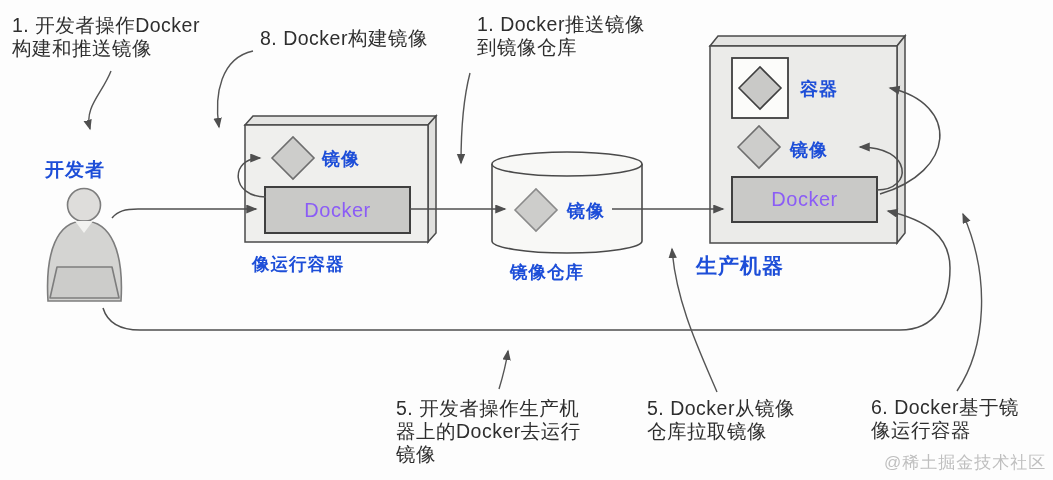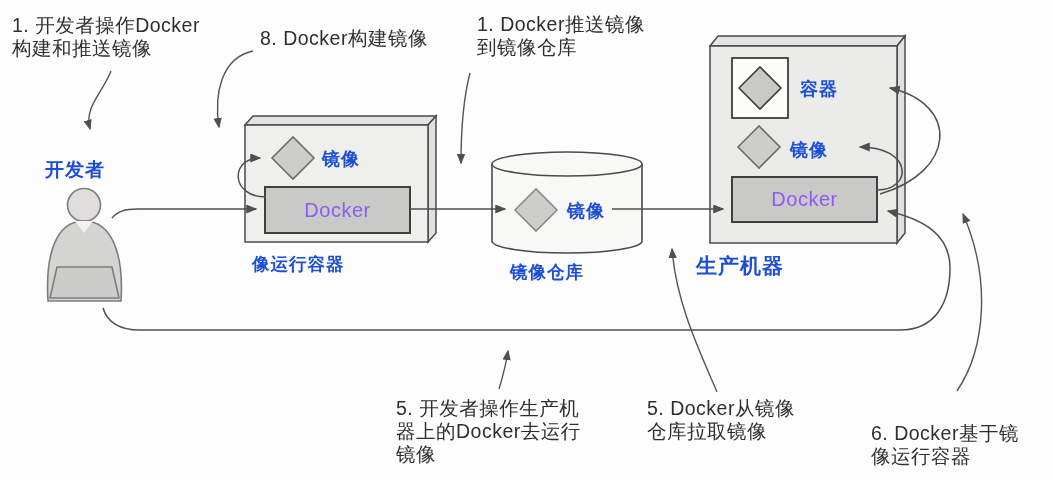--- a/index.html
+++ b/index.html
@@ -94,29 +94,30 @@
   <div class="lbl" style="left:12px; top:14px;">1. 开发者操作Docker
 构建和推送镜像</div>
   <div class="lbl" style="left:260px; top:27px;">8. Docker构建镜像</div>
   <div class="lbl" style="left:477px; top:13px;">1. Docker推送镜像
 到镜像仓库</div>
   <div class="lbl" style="left:396px; top:397px;">5. 开发者操作生产机
 器上的Docker去运行
 镜像</div>
   <div class="lbl" style="left:647px; top:397px;">5. Docker从镜像
 仓库拉取镜像</div>
-  <div class="lbl" style="left:871px; top:396px;margin-top:26px;">6. Docker基于镜
+  <div class="lbl" style="left:871px; top:396px;">6. Docker基于镜
 像运行容器</div>
 
   <div class="entity-lbl" style="left:45px; top:157px; font-size:19px;">开发者</div>
   <div class="entity-lbl" style="left:252px; top:252px; font-size:17.5px;">像运行容器</div>
   <div class="entity-lbl" style="left:510px; top:260px; font-size:17.5px;text-align:center;">镜像仓库</div>
   <div class="entity-lbl" style="left:696px; top:252px; font-size:21px;">生产机器</div>
 
   <div class="entity-lbl" style="left:322px; top:147px;">镜像</div>
   <div class="entity-lbl" style="left:567px; top:199px;">镜像</div>
   <div class="entity-lbl" style="left:800px; top:77px;">容器</div>
   <div class="entity-lbl" style="left:790px; top:138px;">镜像</div>
 
   <div class="docker-lbl" style="left:265px; top:187px; width:145px; height:46px;">Docker</div>
   <div class="docker-lbl" style="left:732px; top:177px; width:145px; height:45px;">Docker</div>
 
+  <div class="watermark">@稀土掘金技术社区</div>
 </div>
 
 </body></html>

